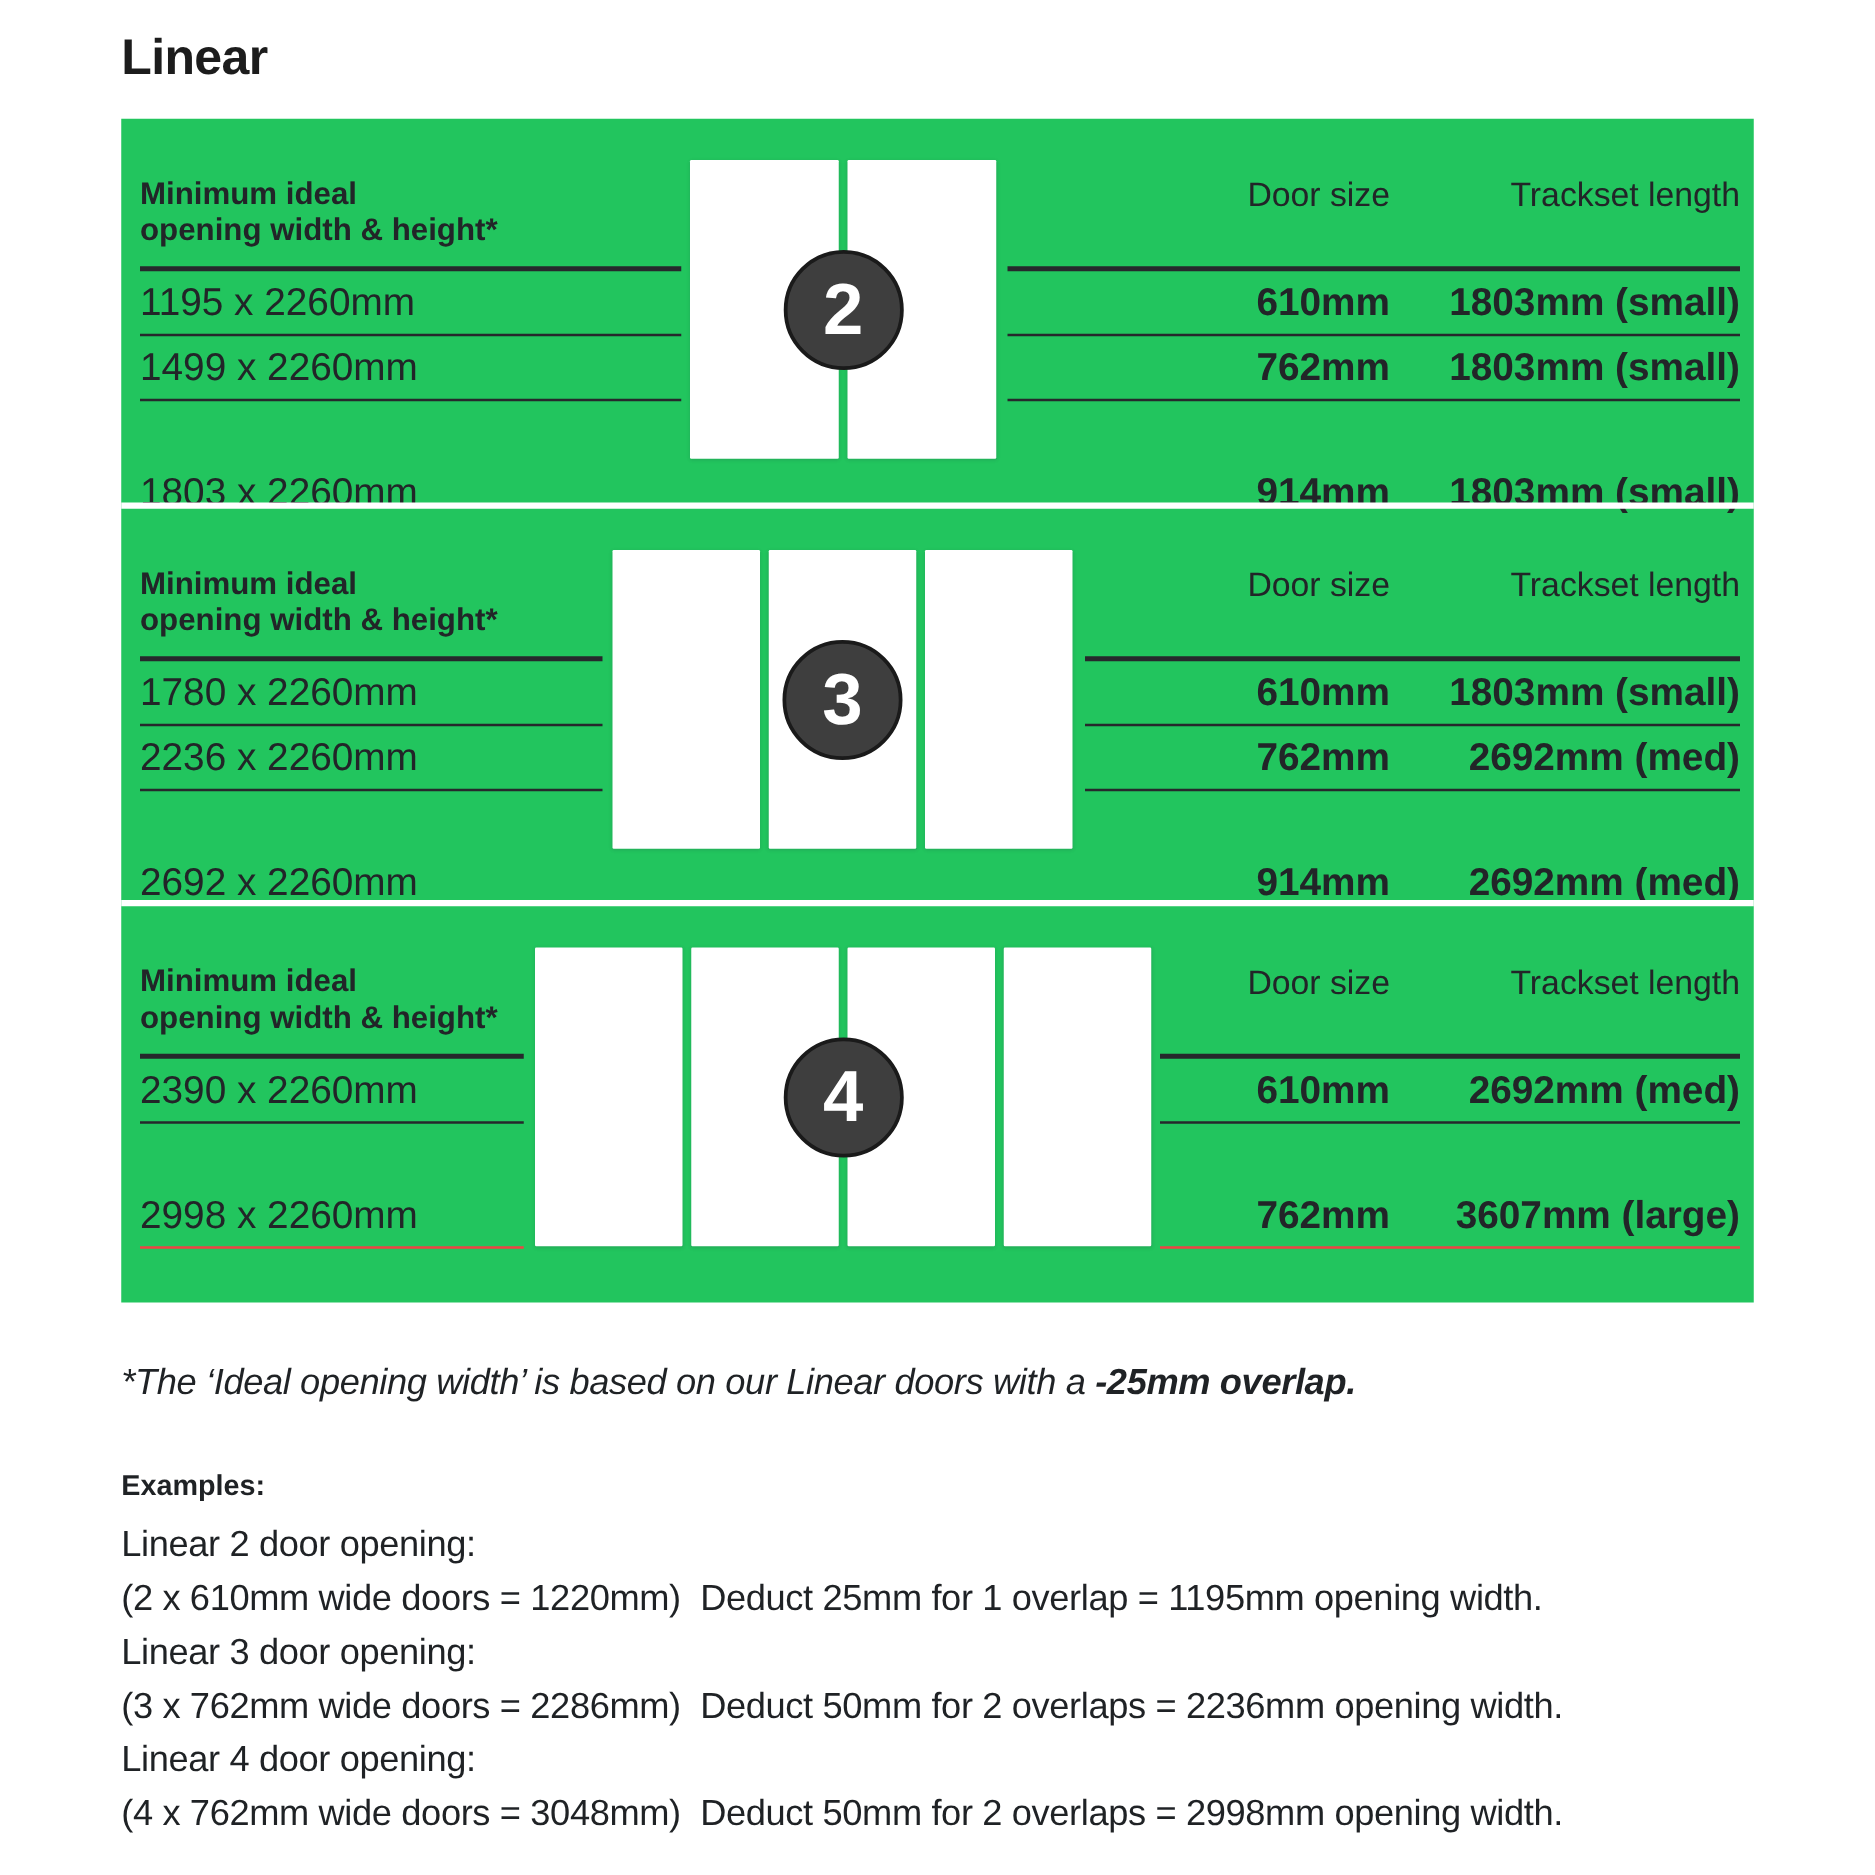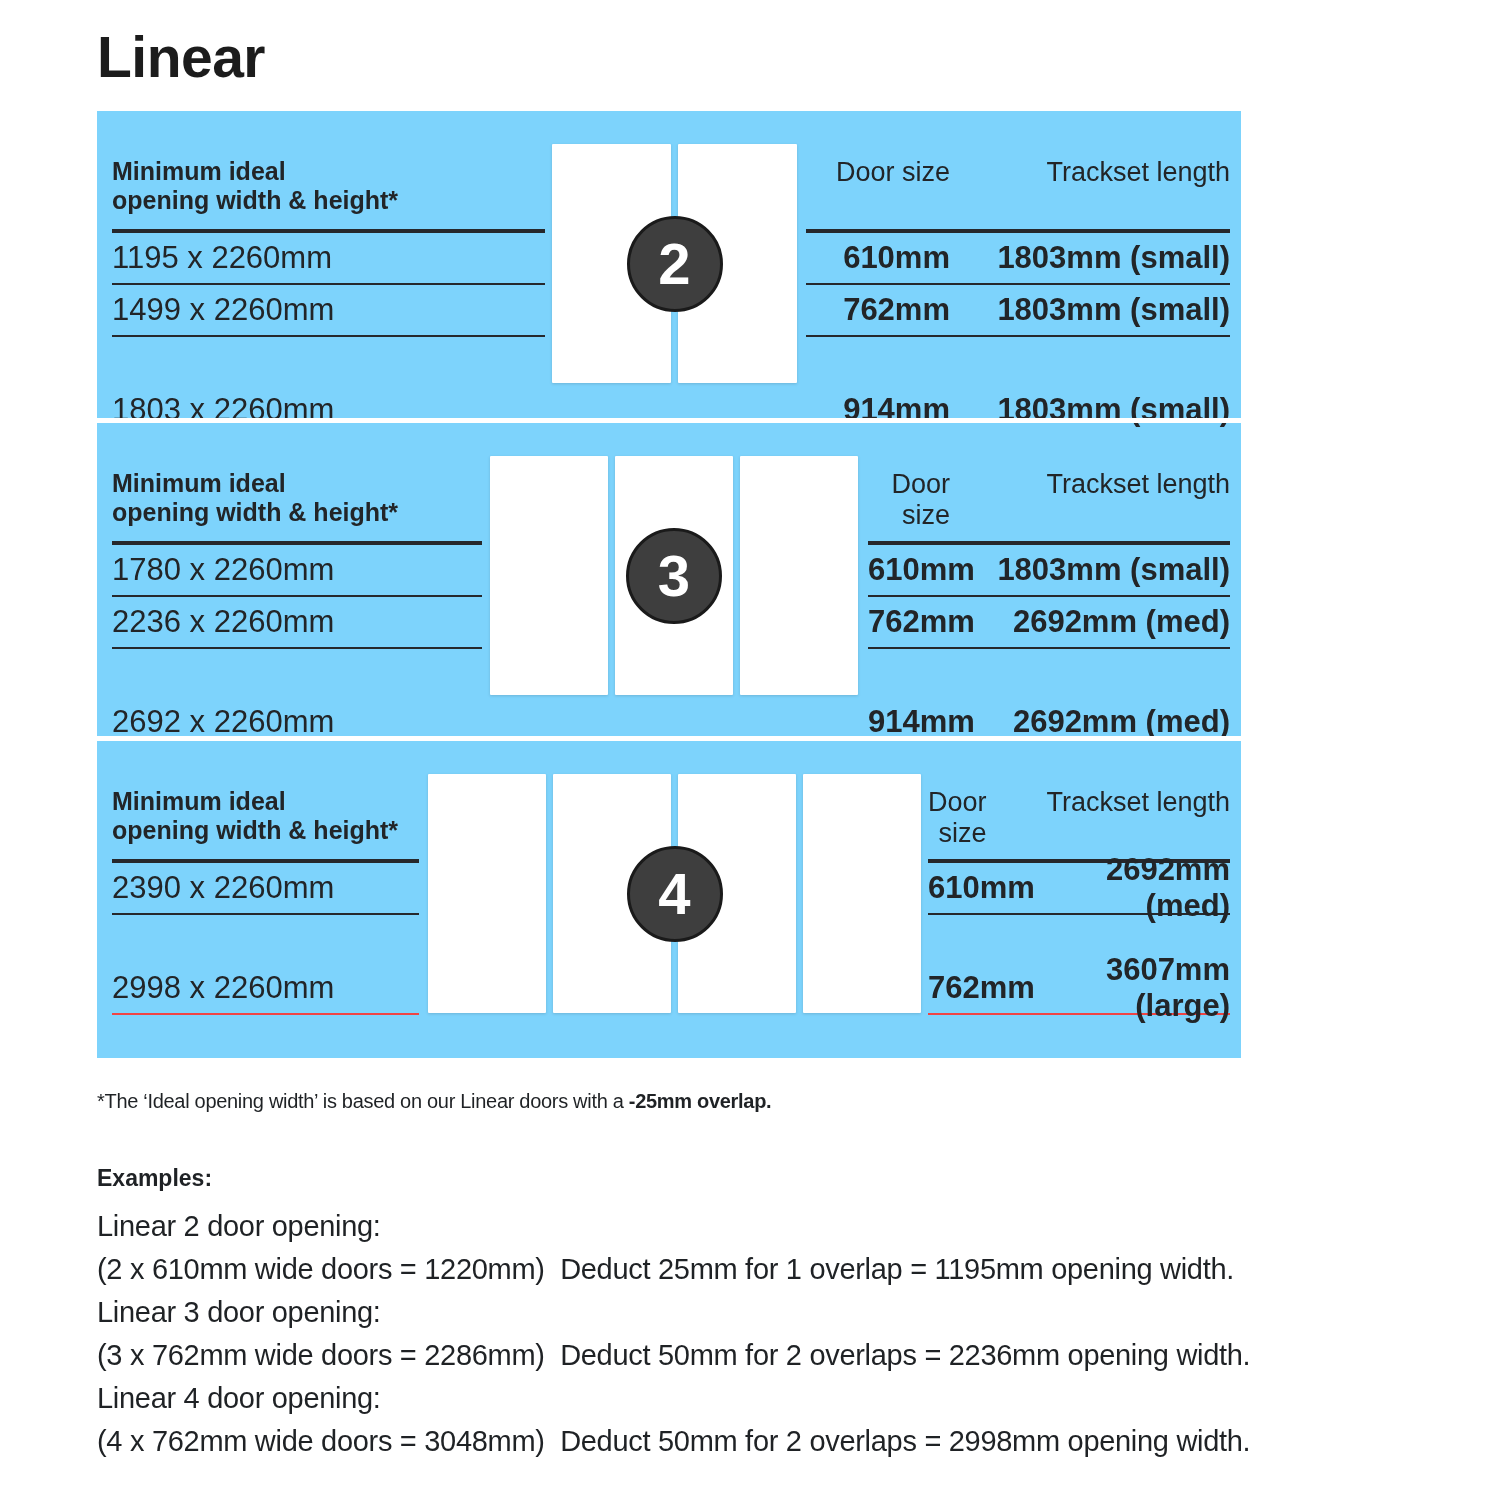--- a/index.html
+++ b/index.html
@@ -1,23 +1,23 @@
 <!DOCTYPE html>
 <html><head>
 <meta charset="utf-8">
 <style>
   html,body{margin:0;padding:0;background:#ffffff;}
   body{width:1500px;height:1500px;position:relative;overflow:hidden;
        font-family:"Liberation Sans", sans-serif;color:#212427;}
 
-  .page-title{position:absolute;left:97px;top:24px;font-size:57px;font-weight:700;
+  .page-title{position:absolute;left:97px;top:24px;font-size:40px;font-weight:700;
               letter-spacing:-0.5px;color:#1c1c1c;}
 
-  .panel{position:absolute;left:97px;top:111px;width:1144px;height:947px;
-         background:#7dd3fc;}
+  .panel{position:absolute;left:97px;top:95px;width:1306px;height:947px;
+         background:#22c55e;}
 
   .sec{position:absolute;left:0;width:100%;box-sizing:border-box;}
   #sec0{top:0;height:307px;}
   #sec1{top:307px;height:318px;border-top:5px solid #ffffff;}
   #sec2{top:625px;height:322px;border-top:5px solid #ffffff;}
 
   .ltable{position:absolute;left:15px;top:46px;}
   .lt-head{font-weight:700;font-size:25px;line-height:29px;height:72px;color:#222528;}
   .thick{height:4px;background:#26282c;}
   .rows .row{height:50px;display:flex;align-items:center;
@@ -34,21 +34,21 @@
          display:flex;align-items:center;justify-content:center;}
 
   .rtable{position:absolute;right:11px;top:46px;}
   .rt-head{display:flex;height:72px;font-size:27px;font-weight:500;color:#222528;}
   .dcol{flex:1;text-align:right;}
   .tcol{width:280px;text-align:right;}
   .rrow{justify-content:flex-end;font-weight:bold;}
   .rrow .dcol,.rrow .tcol{display:inline-block;}
 
   .bottom{position:absolute;left:97px;top:1090px;width:1312px;color:#1f2225;}
-  .footnote{font-size:20px;letter-spacing:-0.3px;margin:0 0 52px 0;}
+  .footnote{font-size:29px;letter-spacing:-0.3px;margin:0 0 52px 0;font-style:italic;}
   .footnote b{font-weight:700;}
   .ex-head{font-size:23px;font-weight:700;margin:0 0 13px 0;}
   .ex-label,.ex-detail{font-size:29px;line-height:43px;letter-spacing:-0.3px;
                        white-space:pre-wrap;}
 </style>
 </head>
 <body>
 
 <div class="page-title">Linear</div>
 

